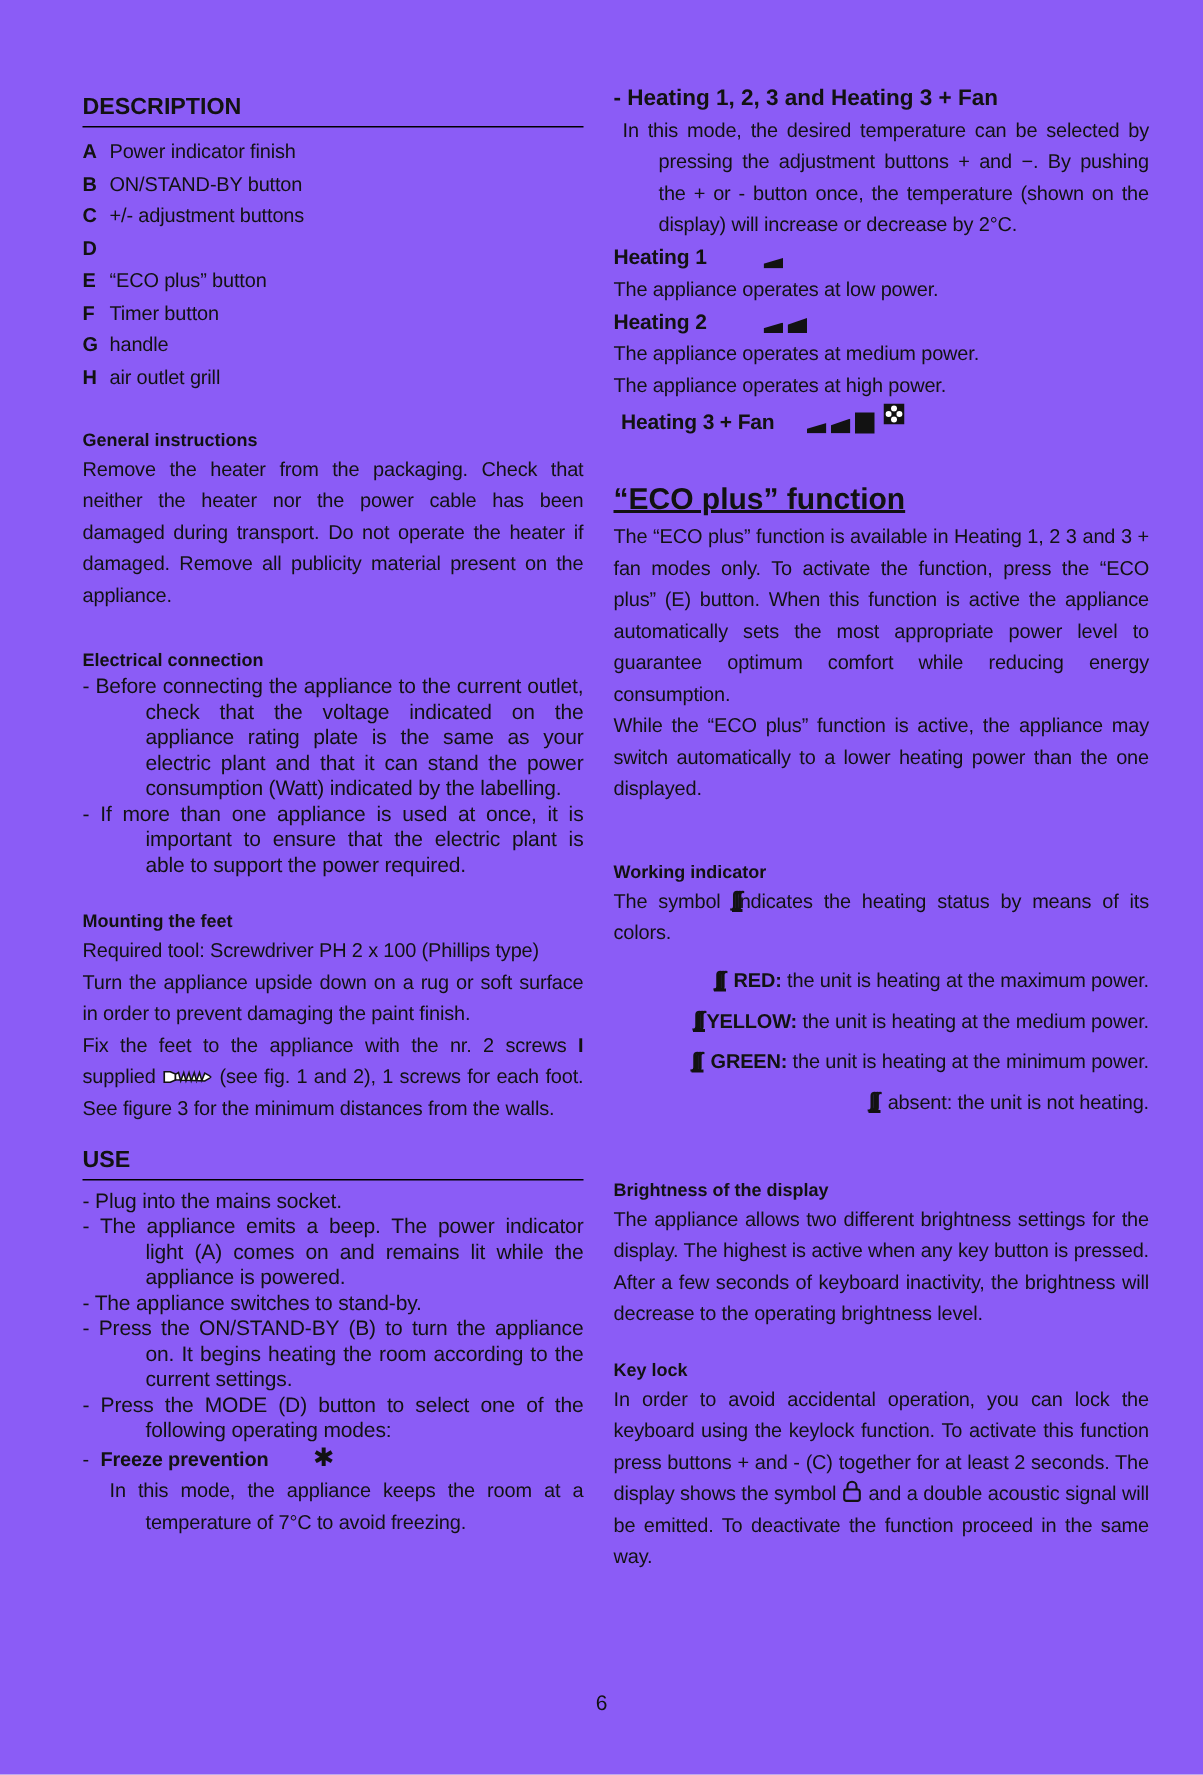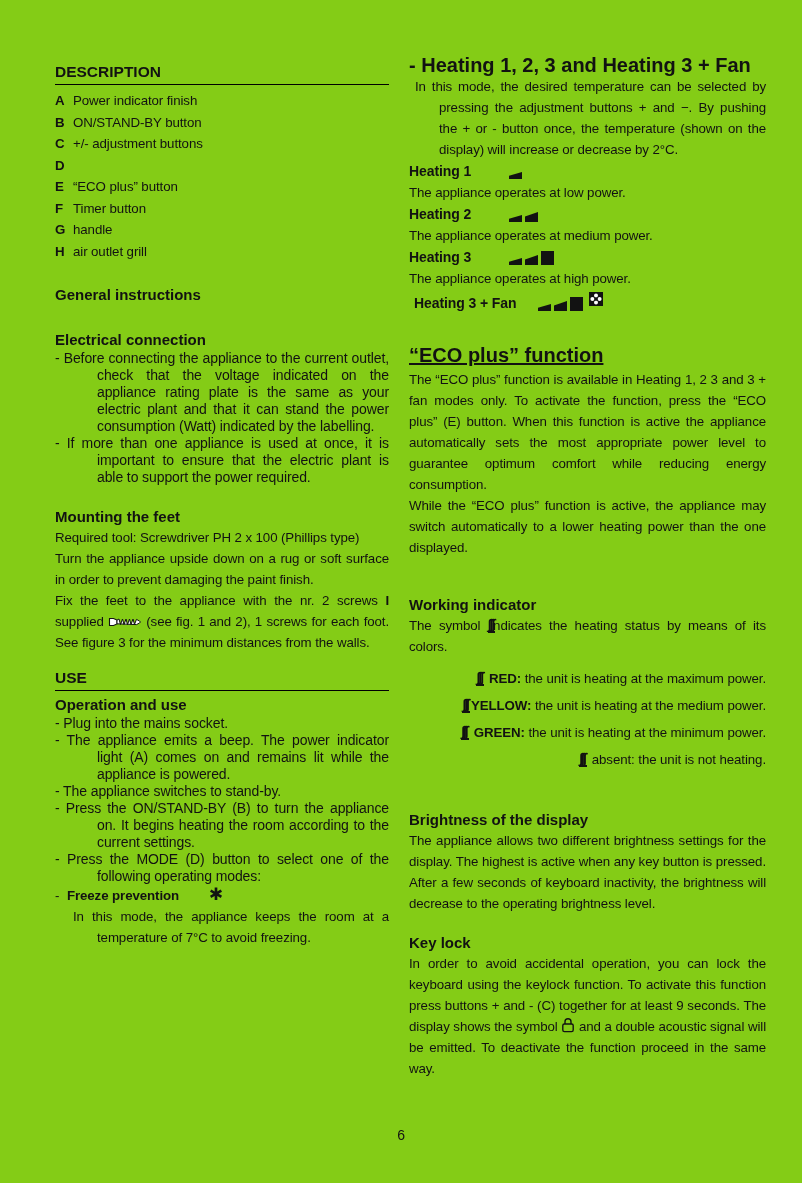--- a/index.html
+++ b/index.html
@@ -1,26 +1,26 @@
 <!DOCTYPE html>
 <html><head>
 <meta charset="utf-8">
 <style>
   html,body{margin:0;padding:0;background:#e8e8e8;}
   .page{
-    width:802px;height:1183px;background:#84cc16;position:relative;
+    width:802px;height:1183px;background:#8b5cf6;position:relative;
     font-family:"Liberation Sans","DejaVu Sans",sans-serif;
     color:#121212;overflow:hidden;letter-spacing:-0.1px;
   }
   .cols{display:flex;padding:55px 36px 0 55px;gap:20px;}
   .col-left{width:334px;flex:none;padding-top:8px;}
   .col-right{width:357px;flex:none;}
   .h1{font-size:15.5px;font-weight:bold;border-bottom:1.6px solid #000;
       padding-bottom:3px;margin-bottom:5px;letter-spacing:0;}
-  .h2{font-size:15px;font-weight:bold;margin:0 0 2px 0;letter-spacing:0;}
+  .h2{font-size:12px;font-weight:bold;margin:0 0 2px 0;letter-spacing:0;}
   p,.line{font-size:13.3px;line-height:21px;margin:0;text-align:justify;}
   .desc-item{font-size:13.3px;line-height:21.5px;display:flex;}
   .desc-key{font-weight:bold;width:18px;flex:none;}
   .b{font-size:14px;line-height:17px;text-align:justify;
      padding-left:42px;text-indent:-42px;margin:0;}
   .indent-para{padding-left:30px;text-indent:-24px;}
   .indent-para2{padding-left:28px;text-indent:-20px;}
   .indent-para3{padding-left:42px;text-indent:-24px;}
   .bold{font-weight:bold;}
   .sp-24{height:24px;}.sp-26{height:26px;}.sp-22{height:22px;}
@@ -38,21 +38,21 @@
   
   .steam{font-weight:bold;font-size:14px;letter-spacing:-2px;
          border-bottom:2px solid #121212;padding-right:2px;line-height:1;
          display:inline-block;transform:translateY(-1px);}
   .wi-row{font-size:13.3px;line-height:27px;text-align:right;}
   .wi-row .steam{margin-right:5px;}
   .freeze-icon{font-size:17px;font-weight:bold;margin-left:26px;line-height:1;}
   .screw-icon svg,.lock-icon svg{vertical-align:-2px;}
   .pagenum{position:absolute;left:0;right:0;bottom:40px;text-align:center;
            font-size:14px;color:#121212;}
-  .heat-head{font-size:20px;font-weight:bold;line-height:21px;
+  .heat-head{font-size:15px;font-weight:bold;line-height:21px;
              padding-left:12px;text-indent:-12px;letter-spacing:0;}
 </style>
 </head>
 <body>
 
 <div class="page">
   <div class="cols">
 
     <div class="col-left">
 
@@ -87,38 +87,38 @@
           <span>handle</span>
         </div>
         <div class="desc-item">
           <span class="desc-key">H</span>
           <span>air outlet grill</span>
         </div>
       </div>
 
       <div class="sp-24"></div>
       <div class="h2">General instructions</div>
+      <p>Remove the heater from the packaging. Check that neither the heater nor the power cable has been damaged during transport. Do not operate the heater if damaged. Remove all publicity material present on the appliance.</p>
 
       <div class="sp-26"></div>
       <div class="h2">Electrical connection</div>
       <div class="b">- Before connecting the appliance to the current outlet, check that the voltage indicated on the appliance rating plate is the same as your electric plant and that it can stand the power consumption (Watt) indicated by the labelling.</div>
       <div class="b">-   If more than one appliance is used at once, it is important to ensure that the electric plant is able to support the power required.</div>
 
       <div class="sp-22"></div>
       <div class="h2">Mounting the feet</div>
       <p>Required tool: Screwdriver PH 2 x 100 (Phillips type)</p>
       <p>Turn the appliance upside down on a rug or soft surface in order to prevent damaging  the paint finish.</p>
       <p><span>Fix the  feet to the appliance with the nr. 2 screws </span><span class="bold">I</span><span> supplied </span><span class="screw-icon"><svg width="34" height="12" viewBox="0 0 34 12">
               <path d="M1.5 2.5 L5.5 2.5 L9 4 L9 8 L5.5 9.5 L1.5 9.5 Z" fill="#fff" stroke="#121212" stroke-width="1.1"></path>
               <path d="M9 4.2 L11 3 L12.5 8.6 L14.5 3 L16 8.6 L18 3 L19.5 8.6 L21.5 3 L23 8.6 L25 3 L26.5 8.4 L28.5 3.4 L31.5 5 L32.5 6 L31.5 7 L28.5 8.6 L9 7.8 Z" fill="#fff" stroke="#121212" stroke-width="1"></path>
             </svg></span><span> (see fig. 1 and 2), 1 screws for each foot. See figure 3 for the minimum distances from the walls.</span></p>
 
       <div class="sp-16"></div>
       <div class="h1">USE</div>
-      <div class="h2">Operation and use</div>
 
       <div class="b">- Plug into the mains socket.</div>
       <div class="b">-  The appliance emits a beep. The power indicator light (A) comes on and remains lit while the appliance is powered.</div>
       <div class="b">- The appliance switches to stand-by.</div>
       <div class="b">-  Press the ON/STAND-BY (B) to turn the appliance on. It begins heating the room according to the current settings.</div>
       <div class="b">- Press the MODE (D) button to select one of the following operating modes:</div>
 
       <div class="line">
         <span>-</span>
         <span class="bold" style="margin-left:4px;">Freeze prevention</span>
@@ -142,28 +142,20 @@
 
       <div class="mode-row">
         <span class="mode-name">Heating 2</span>
         <span class="bars">
             <span class="bar b1"></span>
             <span class="bar b2"></span>
           </span>
       </div>
       <div class="line">The appliance operates at medium power.</div>
 
-      <div class="mode-row">
-        <span class="mode-name">Heating 3</span>
-        <span class="bars">
-            <span class="bar b1"></span>
-            <span class="bar b2"></span>
-            <span class="bar b3"></span>
-          </span>
-      </div>
       <div class="line">The appliance operates at high power.</div>
 
       <div class="mode-row">
         <span class="mode-name" style="min-width:124px;padding-left:5px;">Heating 3  + Fan</span>
         <span class="bars">
             <span class="bar b1"></span>
             <span class="bar b2"></span>
             <span class="bar b3"></span>
             <span class="fan-icon"><svg width="14" height="14" viewBox="0 0 14 14">
                 <rect x="0" y="0" width="14" height="14" fill="#121212"></rect>
@@ -192,21 +184,21 @@
       <div class="wi-row"><span class="steam" style="margin-right:1px;">∫∫∫</span><span class="bold">YELLOW:</span><span> the unit is heating at the medium power.</span></div>
       <div class="wi-row"><span class="steam">∫∫∫</span><span class="bold">GREEN:</span><span> the unit is heating at the minimum power.</span></div>
       <div class="wi-row"><span class="steam">∫∫∫</span><span class="bold"></span><span>absent: the unit is not heating.</span></div>
 
       <div class="sp-38"></div>
       <div class="h2">Brightness of the display</div>
       <p>The appliance allows two different brightness settings for the display. The highest is active when any key button is pressed. After a few seconds of keyboard inactivity, the brightness will decrease to the operating brightness level.</p>
 
       <div class="sp-20"></div>
       <div class="h2">Key lock</div>
-      <p><span>In order to avoid accidental operation, you can lock the keyboard using the keylock function. To activate this function press buttons + and - (C) together for at least 9 seconds. The display shows the symbol </span><span class="lock-icon"><svg width="14" height="16" viewBox="0 0 14 16">
+      <p><span>In order to avoid accidental operation, you can lock the keyboard using the keylock function. To activate this function press buttons + and - (C) together for at least 2 seconds. The display shows the symbol </span><span class="lock-icon"><svg width="14" height="16" viewBox="0 0 14 16">
               <path d="M4 7 V4.8 a3 3 0 0 1 6 0 V7" fill="none" stroke="#121212" stroke-width="1.4"></path>
               <rect x="1.8" y="7" width="10.4" height="7.6" rx="1.6" fill="none" stroke="#121212" stroke-width="1.4"></rect>
             </svg></span><span> and a double acoustic signal will be emitted. To deactivate the function proceed in the same way.</span></p>
     </div>
   </div>
 
   <div class="pagenum">6</div>
 </div>
 
 </body></html>

